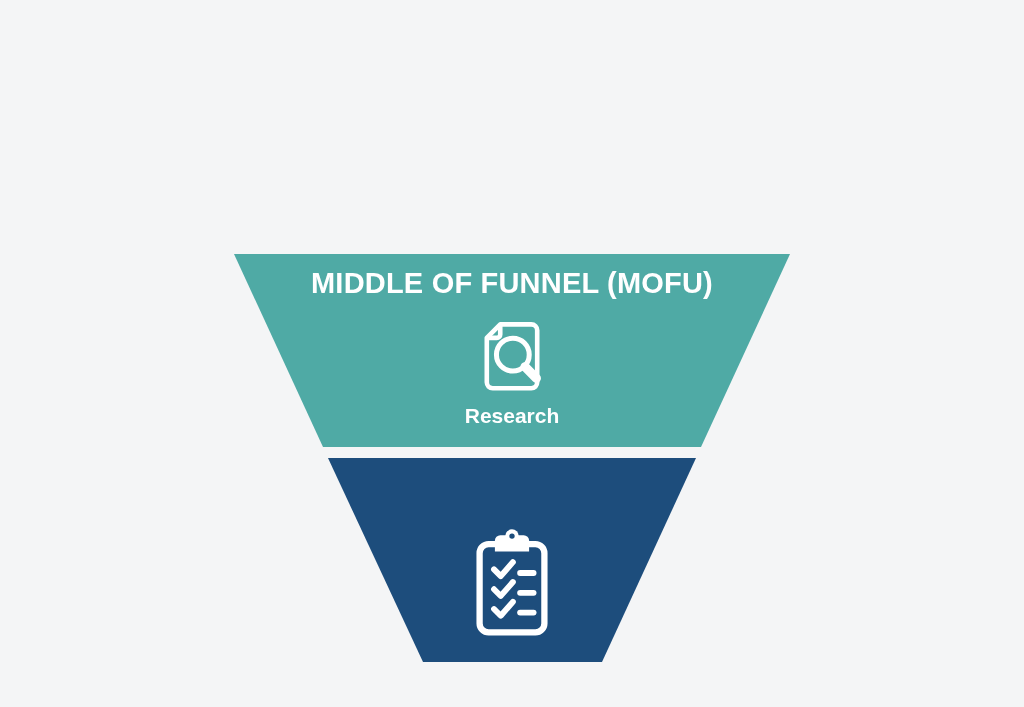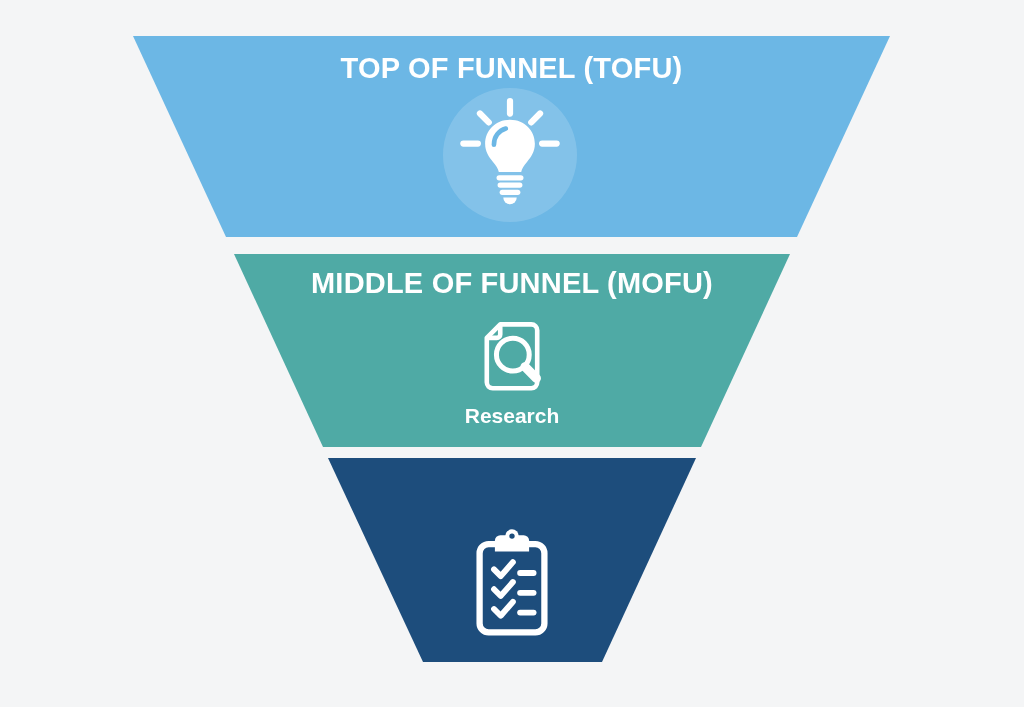--- a/index.html
+++ b/index.html
@@ -24,40 +24,20 @@
   .doc-icon { position: absolute; left: 236px; top: 62px; }
   .clip-icon { position: absolute; left: 139px; top: 68px; }
   .caption { position: absolute; left: 0; top: 150px; width: 100%; text-align: center;
              color: #ffffff; font-weight: bold; font-size: 21px; }
 </style>
 </head>
 <body>
 
 <div class="stage" style="background-color: rgb(244, 245, 246); color: rgb(244, 245, 246);">
 
-  <div class="tier tier1" style="background-color: rgb(108, 183, 229); color: rgb(108, 183, 229);">
-    <div class="title">TOP OF FUNNEL (TOFU)</div>
-    <div class="glow">
-      <svg width="104" height="114" viewBox="0 0 100 110">
-        <g stroke="#ffffff" stroke-width="6" stroke-linecap="round">
-          <path d="M50 3 V15"></path>
-          <path d="M21 15 L29.5 23.5"></path>
-          <path d="M79 15 L70.5 23.5"></path>
-          <path d="M5 44 H19"></path>
-          <path d="M81 44 H95"></path>
-        </g>
-        <path fill="#ffffff" d="M50 21 C35.6 21 26 31.8 26 44.2 C26 52 29.8 57 33.6 61.8 C36.4 65.3 38.6 68 39.2 71.5 L60.8 71.5 C61.4 68 63.6 65.3 66.4 61.8 C70.2 57 74 52 74 44.2 C74 31.8 64.4 21 50 21 Z"></path>
-        <path fill="none" stroke="currentColor" stroke-width="4.5" stroke-linecap="round" d="M34.5 45 C34.5 37.5 39 31.5 46 29.5"></path>
-        <rect fill="#ffffff" x="37" y="74.5" width="26" height="5" rx="2.5"></rect>
-        <rect fill="#ffffff" x="38" y="81.5" width="24" height="5" rx="2.5"></rect>
-        <rect fill="#ffffff" x="40" y="88.5" width="20" height="5" rx="2.5"></rect>
-        <path fill="#ffffff" d="M43.5 96 L56.5 96 A6.5 6.5 0 0 1 43.5 96 Z"></path>
-      </svg>
-    </div>
-  </div>
 
   <div class="tier tier2" style="background-color: rgb(79, 170, 165); color: rgb(79, 170, 165);">
     <div class="title">MIDDLE OF FUNNEL (MOFU)</div>
     <svg class="doc-icon" width="84" height="84" viewBox="0 0 100 100">
       <g fill="none" stroke="#ffffff" stroke-width="5.5" stroke-linejoin="round">
         <path d="M36 10 H73 A7 7 0 0 1 80 17 V79 A7 7 0 0 1 73 86 H27 A7 7 0 0 1 20 79 V26 Z"></path>
         <path d="M36 10 V22 A4 4 0 0 1 32 26 H20"></path>
       </g>
       <circle cx="51" cy="46" r="19.5" fill="none" stroke="#ffffff" stroke-width="6"></circle>
       <line x1="65.5" y1="60.5" x2="79" y2="74" stroke="#ffffff" stroke-width="11" stroke-linecap="round"></line>

